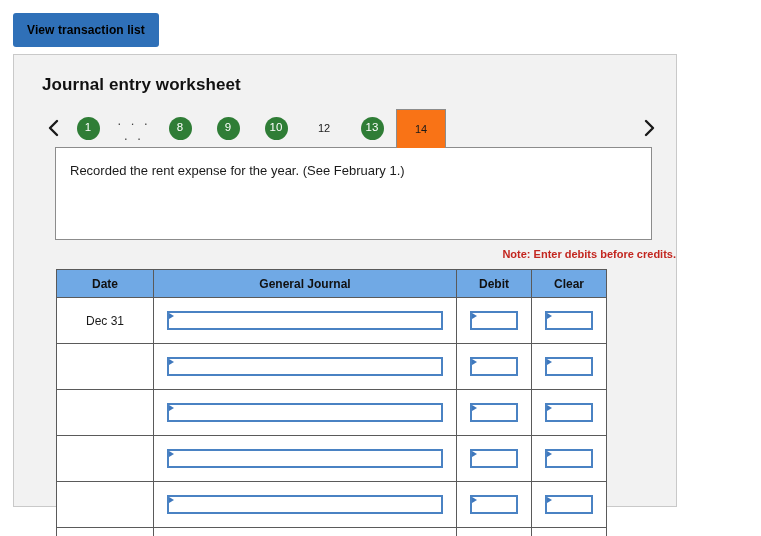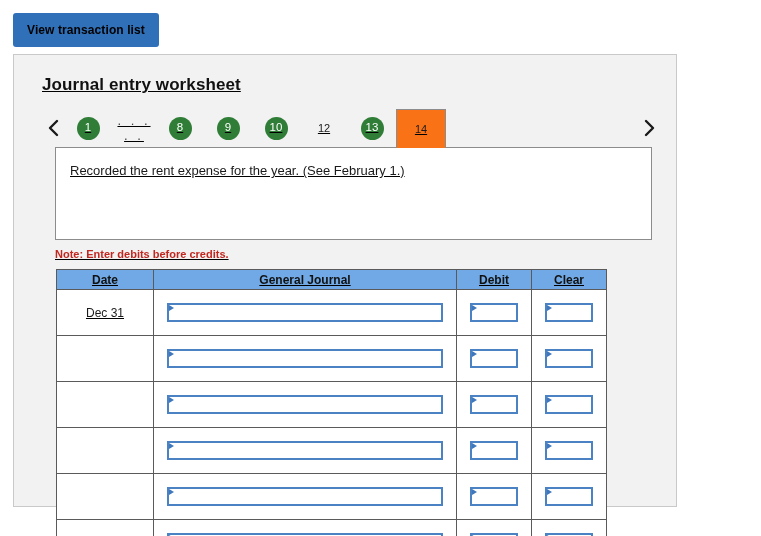--- a/index.html
+++ b/index.html
@@ -36,21 +36,20 @@
   }
 
   
   .panel {
     position: relative;
     margin: 7px 0 0 13px;
     width: 664px;
     height: 453px;
     background: #f2f2f2;
     border: 1px solid #c9c9c9;
-    text-decoration: underline;
   }
   .panel-title {
     font-size: 17px;
     font-weight: bold;
     color: #111111;
     padding: 20px 0 0 28px;
     letter-spacing: .1px;
   }
 
   
@@ -141,38 +140,39 @@
     padding: 15px 0 0 14px;
     font-size: 13px;
     color: #1a1a1a;
   }
 
   .note {
     margin: 8px 0 0 41px;
     color: #c3261f;
     font-size: 11px;
     font-weight: bold;
+    text-align: right;
   }
 
   
   .jtable-wrap {
     margin: 9px 0 0 42px;
   }
   table.jtable {
     border-collapse: collapse;
     table-layout: fixed;
     width: 550px;
   }
   table.jtable th {
     background: #70a9e5;
     border: 1px solid #5a5a5a;
     color: #111111;
     font-size: 12px;
     font-weight: bold;
-    height: 20px;
+    height: 28px;
     padding: 1px 0;
     text-align: center;
   }
   table.jtable td {
     border: 1px solid #5a5a5a;
     background: #ffffff;
     height: 22px;
     padding: 12px;
     vertical-align: middle;
   }

